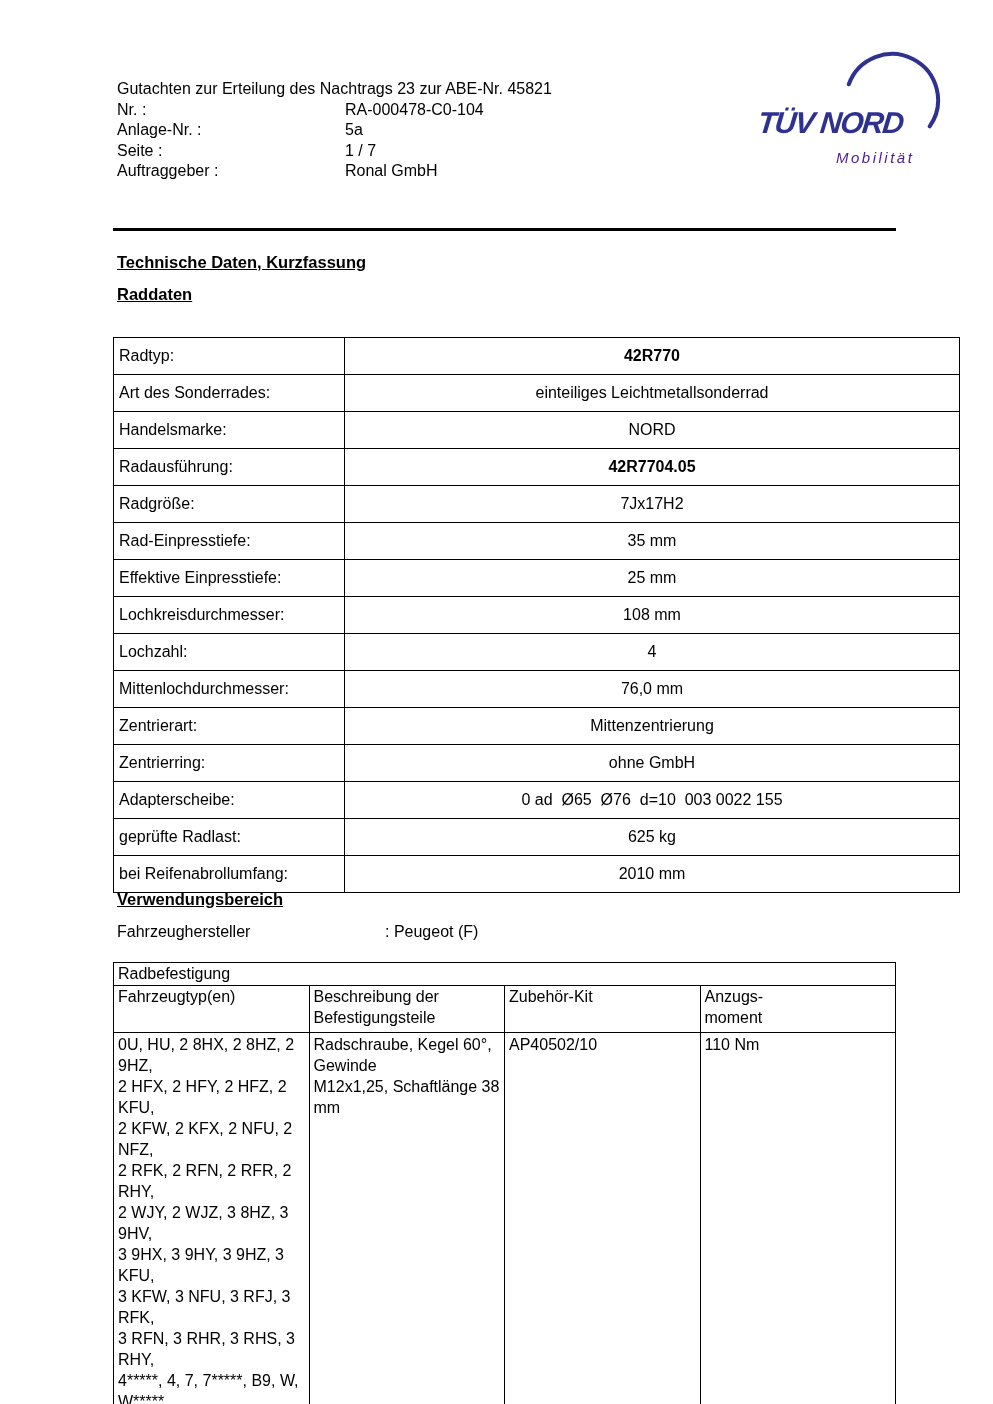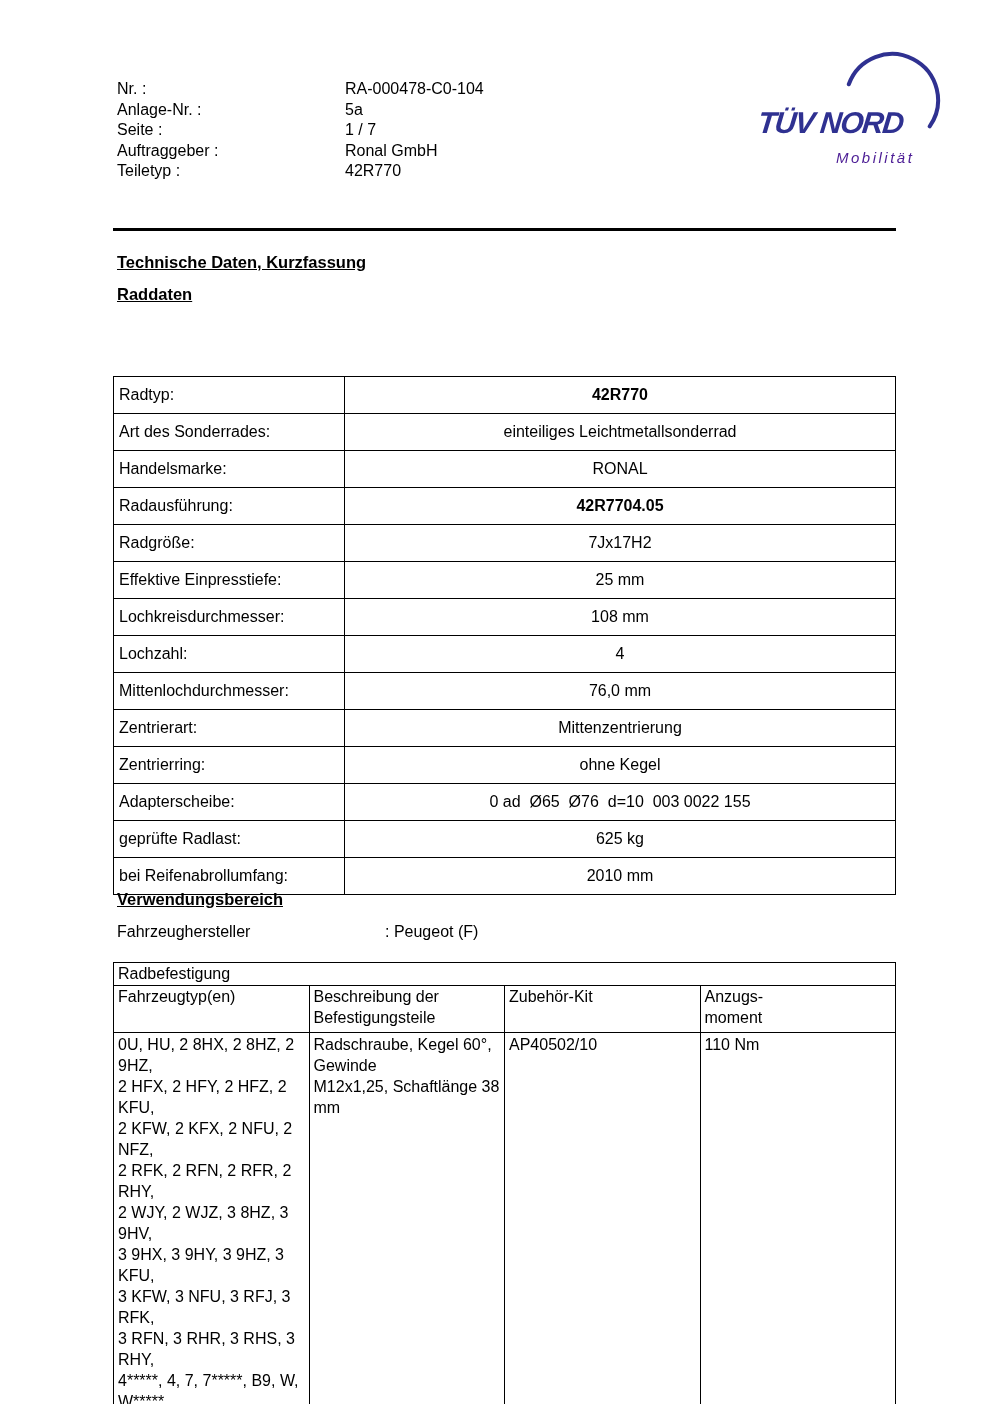--- a/index.html
+++ b/index.html
@@ -28,21 +28,21 @@
   }
   
   .rule { position:absolute; left:113px; top:228px; width:783px; height:3px; background:#000; }
   
   .h { position:absolute; left:117px; font-weight:bold; text-decoration:underline; font-size:16.5px; }
   .h1 { top:252px; }
   .h2 { top:284px; }
   .h3 { top:889px; }
   
   table { border-collapse:collapse; table-layout:fixed; }
-  .t1 { position:absolute; left:113px; top:337px; width:783px;margin-top:39px; }
+  .t1 { position:absolute; left:113px; top:337px; width:847px; }
   .t1 td { border:1.5px solid #000; height:34px; vertical-align:middle; font-size:16px; }
   .t1 td.lbl { width:225px; padding:0 0 0 5px; text-align:left; }
   .t1 td.val { text-align:center; white-space:pre-wrap; }
   .t1 td.val.bold { font-weight:bold; }
   
   .fh { position:absolute; left:117px; top:922px; display:flex; }
   .fh .lbl { width:268px; flex:0 0 268px; }
   
   .t2 { position:absolute; left:113px; top:962px; width:783px; }
   .t2 td { border:1.5px solid #000; vertical-align:top; padding:1px 4px; font-size:16px; white-space:pre-line; }
@@ -57,39 +57,36 @@
   .footer { position:absolute; left:117px; top:1338px; white-space:nowrap; }
   .footer .small { font-size:12.5px; }
   .footer .big { font-size:16px; }
 </style>
 </head>
 <body>
 
 <div class="page">
 
   <div class="hdr">
+    <div class="hdr-line">Gutachten zur Erteilung des Nachtrags 23 zur ABE-Nr. 45821</div>
     <div class="hdr-row">
       <span class="lbl">Nr. :</span>
       <span class="val">RA-000478-C0-104</span>
     </div>
     <div class="hdr-row">
       <span class="lbl">Anlage-Nr. :</span>
       <span class="val">5a</span>
     </div>
     <div class="hdr-row">
       <span class="lbl">Seite :</span>
       <span class="val">1 / 7</span>
     </div>
     <div class="hdr-row">
       <span class="lbl">Auftraggeber :</span>
       <span class="val">Ronal GmbH</span>
-    </div>
-    <div class="hdr-row">
-      <span class="lbl">Teiletyp :</span>
-      <span class="val">42R770</span>
     </div>
   </div>
 
   <div class="logo">
     <svg width="200" height="128" viewBox="0 0 200 128">
       <path d="M 96.8 36.3 A 46 46 0 1 1 177.7 78.4" fill="none" stroke="#2f3191" stroke-width="4" stroke-linecap="round"></path>
     </svg>
     <div class="brand" style="color:#2f3191">TÜV NORD</div>
     <div class="tagline" style="color:#4c1d95">Mobilität</div>
   </div>
@@ -104,31 +101,35 @@
       <tr>
         <td class="lbl">Radtyp:</td>
         <td class="val bold">42R770</td>
       </tr>
       <tr>
         <td class="lbl">Art des Sonderrades:</td>
         <td class="val">einteiliges Leichtmetallsonderrad</td>
       </tr>
       <tr>
         <td class="lbl">Handelsmarke:</td>
-        <td class="val">RONAL</td>
+        <td class="val">NORD</td>
       </tr>
       <tr>
         <td class="lbl">Radausführung:</td>
         <td class="val bold">42R7704.05</td>
       </tr>
       <tr>
         <td class="lbl">Radgröße:</td>
         <td class="val">7Jx17H2</td>
       </tr>
       <tr>
+        <td class="lbl">Rad-Einpresstiefe:</td>
+        <td class="val">35 mm</td>
+      </tr>
+      <tr>
         <td class="lbl">Effektive Einpresstiefe:</td>
         <td class="val">25 mm</td>
       </tr>
       <tr>
         <td class="lbl">Lochkreisdurchmesser:</td>
         <td class="val">108 mm</td>
       </tr>
       <tr>
         <td class="lbl">Lochzahl:</td>
         <td class="val">4</td>
@@ -136,21 +137,21 @@
       <tr>
         <td class="lbl">Mittenlochdurchmesser:</td>
         <td class="val">76,0 mm</td>
       </tr>
       <tr>
         <td class="lbl">Zentrierart:</td>
         <td class="val">Mittenzentrierung</td>
       </tr>
       <tr>
         <td class="lbl">Zentrierring:</td>
-        <td class="val">ohne Kegel</td>
+        <td class="val">ohne GmbH</td>
       </tr>
       <tr>
         <td class="lbl">Adapterscheibe:</td>
         <td class="val">0 ad  Ø65  Ø76  d=10  003 0022 155</td>
       </tr>
       <tr>
         <td class="lbl">geprüfte Radlast:</td>
         <td class="val">625 kg</td>
       </tr>
       <tr>

